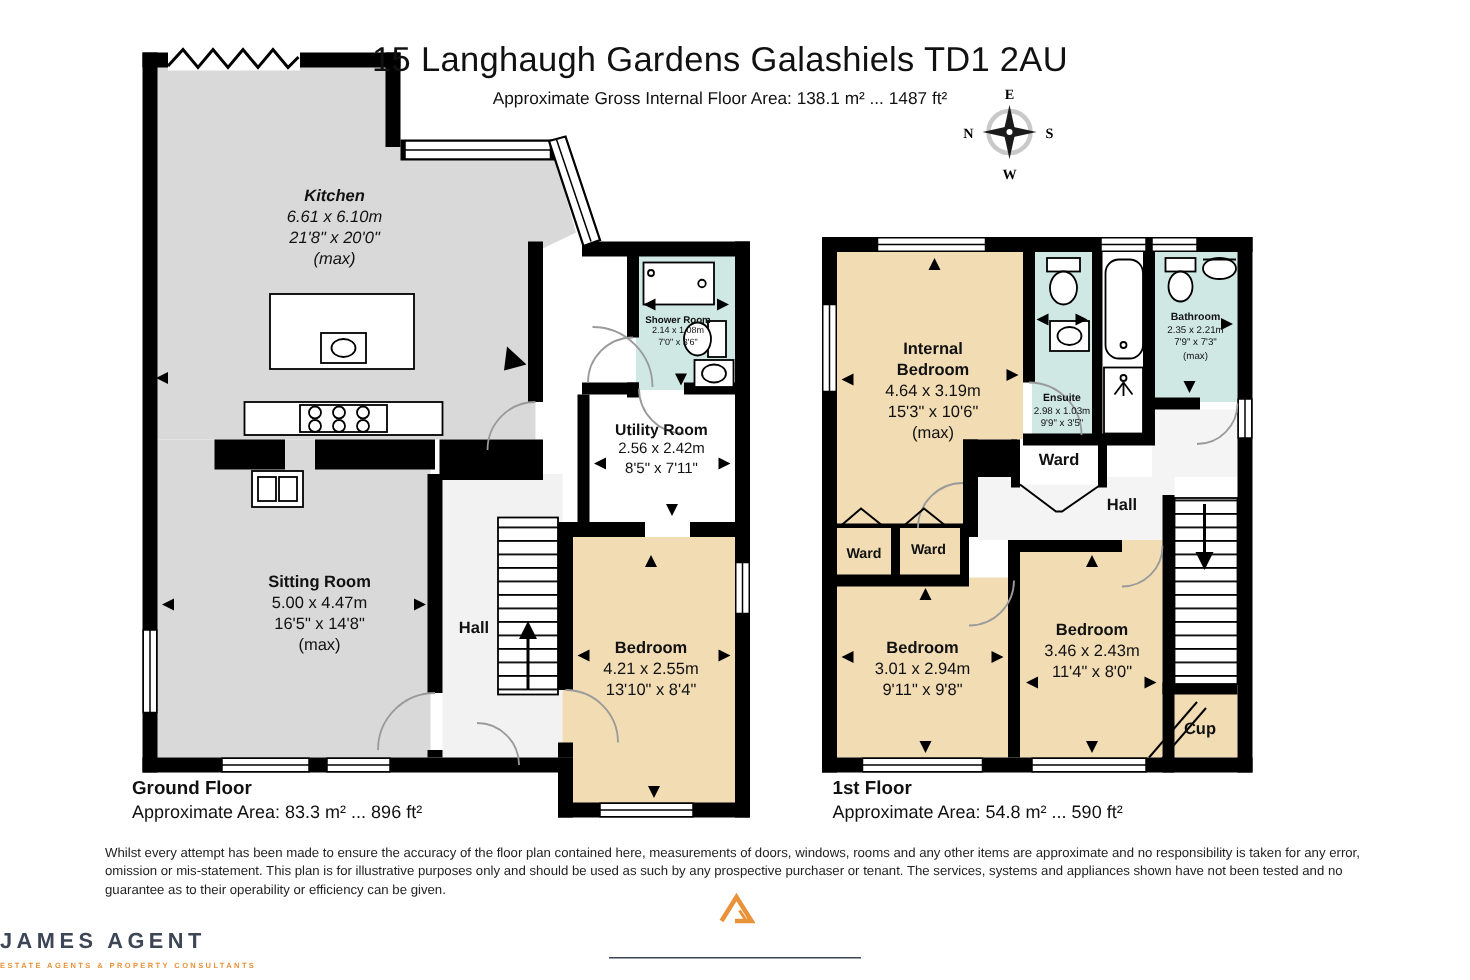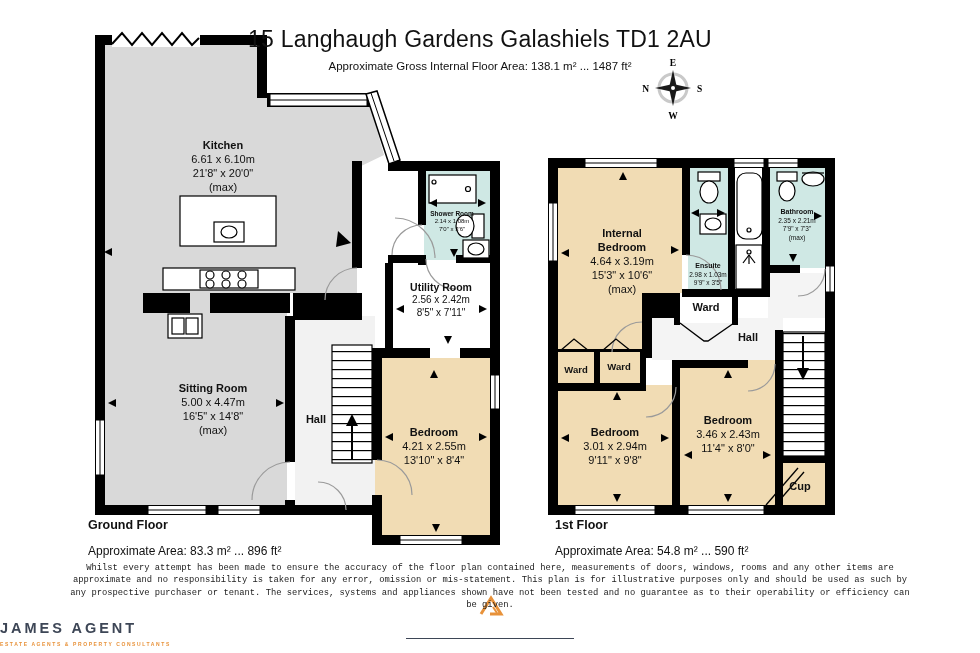--- a/index.html
+++ b/index.html
@@ -12,22 +12,22 @@
   .f10 .nm{font-size:10.5px;} .f10 .dim{font-size:10px;}
   .tiny .nm{font-size:6.5px;} .tiny .dim{font-size:6px;}
   .small .nm{font-size:7px;} .small .dim{font-size:6.5px;}
   .solo{font-weight:bold;font-size:11px;}
   .solo-sm{font-weight:bold;font-size:9.5px;}
   .header{position:absolute;left:190px;top:26px;width:580px;text-align:center;z-index:2;}
   .header .t{font-size:23px;letter-spacing:.2px;}
   .header .s{font-size:11.5px;margin-top:7px;}
   .caption{position:absolute;z-index:2;width:290px;transform:translateX(-50%);}
   .caption .c1{font-weight:bold;font-size:12.5px;}
-  .caption .c2{font-size:12px;margin-top:12px;}
-  .disclaimer{position:absolute;left:70px;top:562px;width:840px;text-align:center;font-size:8.8px;line-height:1.4;color:#222;z-index:2;font-family:Liberation Mono, monospace;}
+  .caption .c2{font-size:12px;margin-top:2px;}
+  .disclaimer{position:absolute;left:70px;top:562px;width:840px;font-size:8.8px;line-height:1.4;color:#222;z-index:2;}
   .logo{position:absolute;left:0;top:596px;width:980px;text-align:left;z-index:2;}
   .logo .nm{font-size:14.5px;font-weight:bold;letter-spacing:3px;color:#3d4656;margin-top:2px;}
   .logo .rule{width:168px;height:1px;background:#3d4656;margin:2px auto 2px auto;}
   .logo .tag{font-size:5px;letter-spacing:1.6px;color:#e8923a;font-weight:bold;}
 </style>
 </head>
 <body>
 
 <div class="canvas">
 
@@ -317,21 +317,21 @@
       <text x="673" y="119" text-anchor="middle" font-size="9.5" font-weight="bold" font-family="Liberation Serif, serif">W</text>
       <text x="649" y="92" text-anchor="end" font-size="9.5" font-weight="bold" font-family="Liberation Serif, serif">N</text>
     </g>
 
     <g stroke="#e8923a" fill="none">
       <path d="M 481 614 L 491 598 L 501 614 L 490 614" stroke-width="3" stroke-linejoin="miter"></path>
       <path d="M 493 607 L 497 613" stroke-width="2"></path>
     </g>
   </svg>
 
-  <div class="lbl f11" style="left:223px;top:138px;width:120px;">
+  <div class="lbl f11" style="left:223px;top:124px;width:120px;font-style:italic;">
     <div class="nm">Kitchen</div>
     <div class="dim">6.61 x 6.10m</div>
     <div class="dim">21'8" x 20'0"</div>
     <div class="dim">(max)</div>
   </div>
   <div class="lbl tiny" style="left:452px;top:210px;width:44px;">
     <div class="nm">Shower Room</div>
     <div class="dim">2.14 x 1.08m</div>
     <div class="dim">7'0" x 3'6"</div>
   </div>

